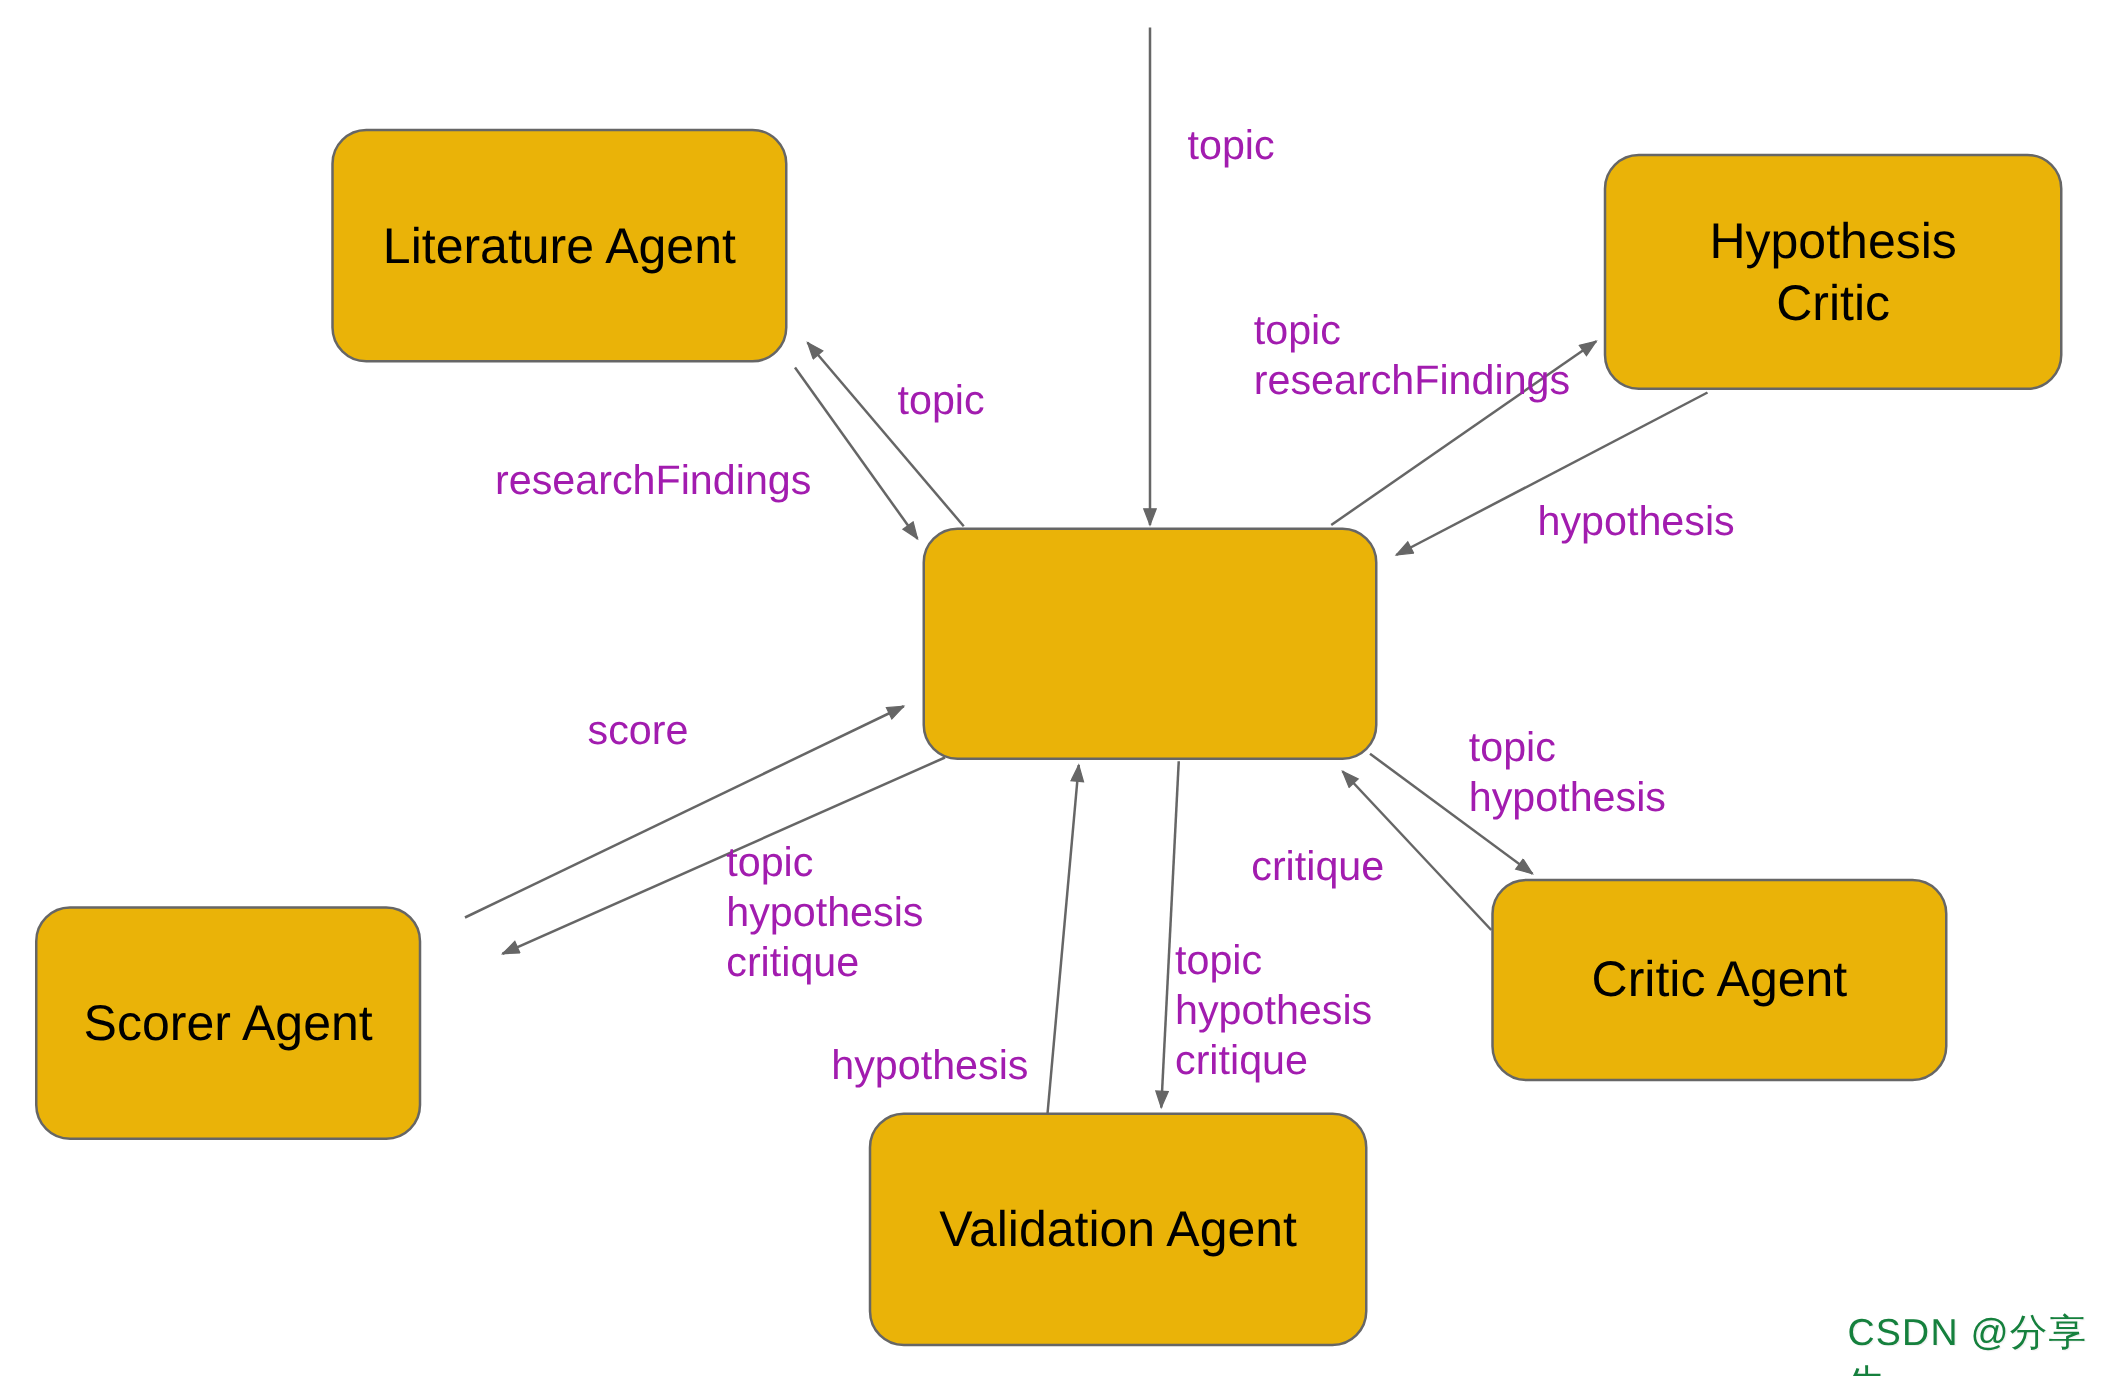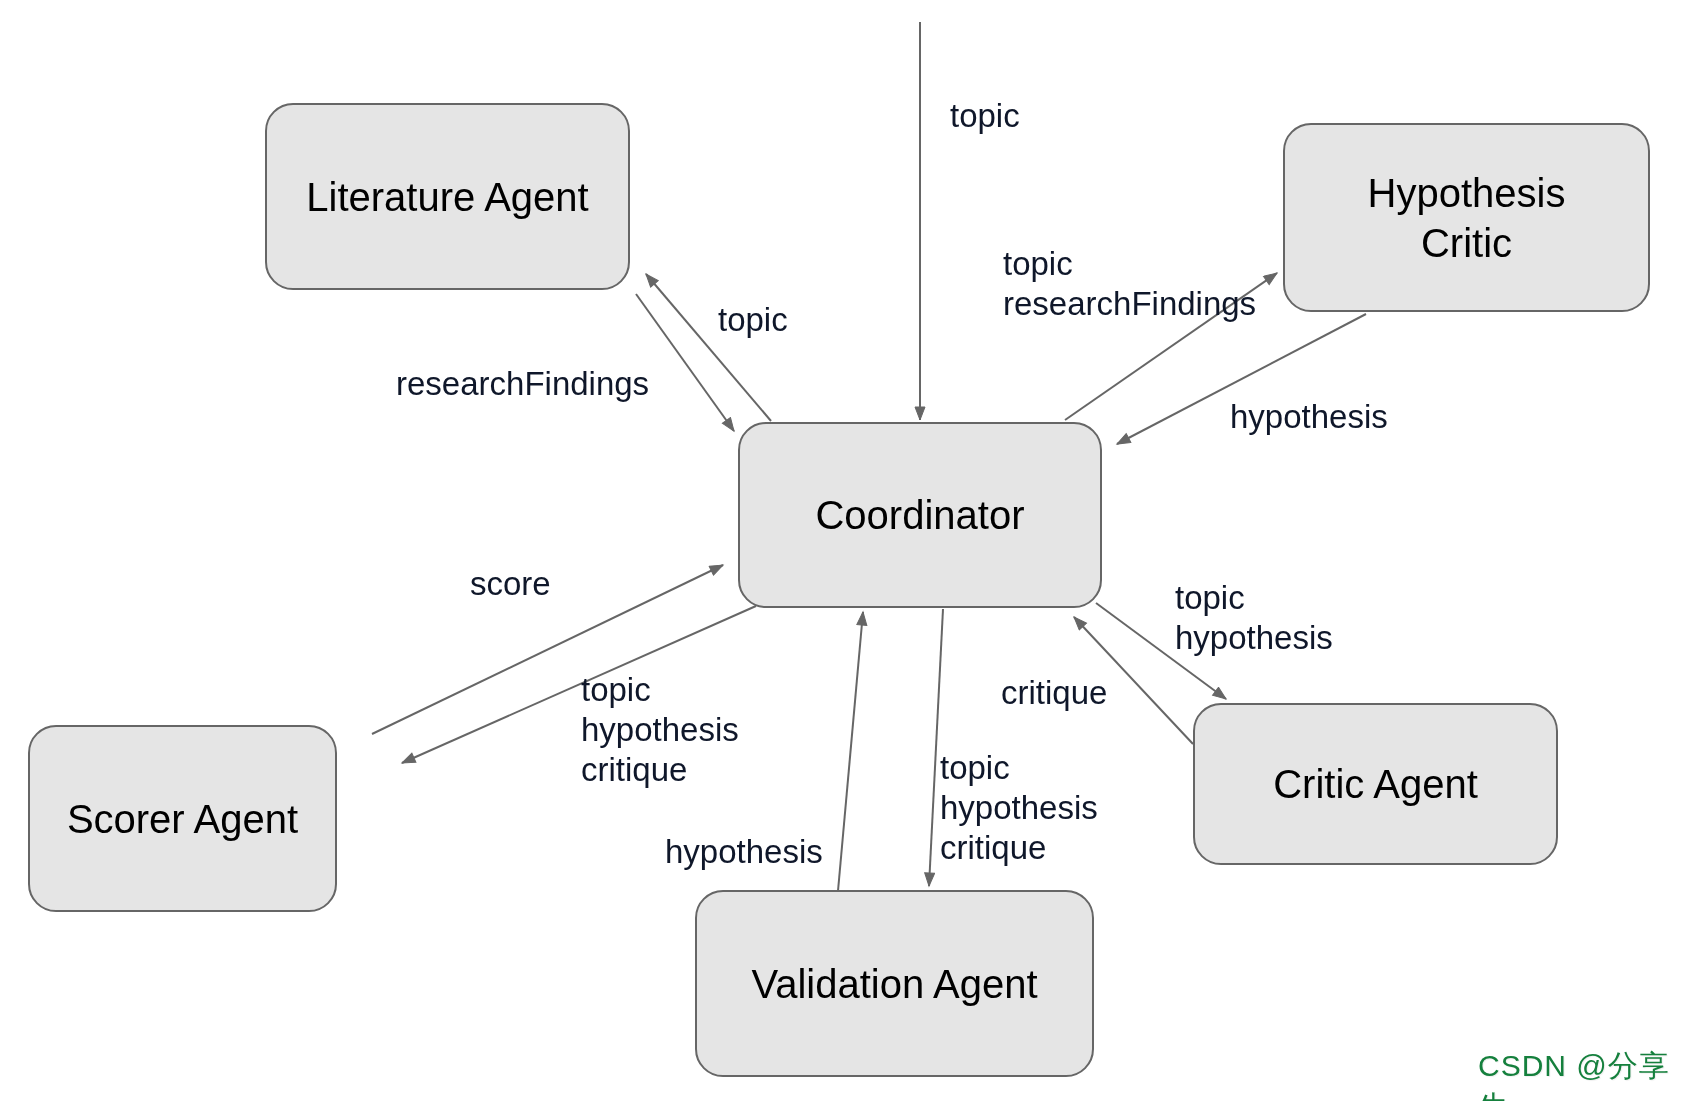--- a/index.html
+++ b/index.html
@@ -4,30 +4,30 @@
 <style>
   html,body { margin:0; padding:0; }
   body {
     width:1693px; height:1101px; position:relative;
     background:#ffffff; overflow:hidden;
     font-family:"Liberation Sans", sans-serif;
     color:#000;
   }
   svg.wires { position:absolute; left:0; top:0; width:1693px; height:1101px; }
   .node {
-    position:absolute; background:#e5e5e5;
+    position:absolute; background:#eab308;
     border:2px solid #666666; border-radius:28px;
     display:flex; flex-direction:column; justify-content:center;
     text-align:center; font-size:40px; line-height:1.25; color:#000;
     box-sizing:border-box;
   }
   .node span { display:block; }
   .elabel {
     position:absolute; font-size:33px; line-height:40px;
-    white-space:nowrap; color:#0f172a;
+    white-space:nowrap; color:#a21caf;
   }
   .elabel div { white-space:nowrap; }
   .watermark {
     position:absolute; left:1468px; top:1046px;
     font-size:30px; letter-spacing:1px; color:#15803d;
     text-shadow:1px 1px 1px #efefef;
     margin-left:10px;
   }
 </style>
 </head>
@@ -57,21 +57,20 @@
 <div class="node" style="left:265px; top:103px; width:365px; height:187px">
   <span>Literature Agent</span>
 </div>
 
 <div class="node" style="left:1283px; top:123px; width:367px; height:189px">
   <span>Hypothesis</span>
   <span>Critic</span>
 </div>
 
 <div class="node" style="left:738px; top:422px; width:364px; height:186px">
-  <span>Coordinator</span>
 </div>
 
 <div class="node" style="left:28px; top:725px; width:309px; height:187px">
   <span>Scorer Agent</span>
 </div>
 
 <div class="node" style="left:695px; top:890px; width:399px; height:187px">
   <span>Validation Agent</span>
 </div>
 

